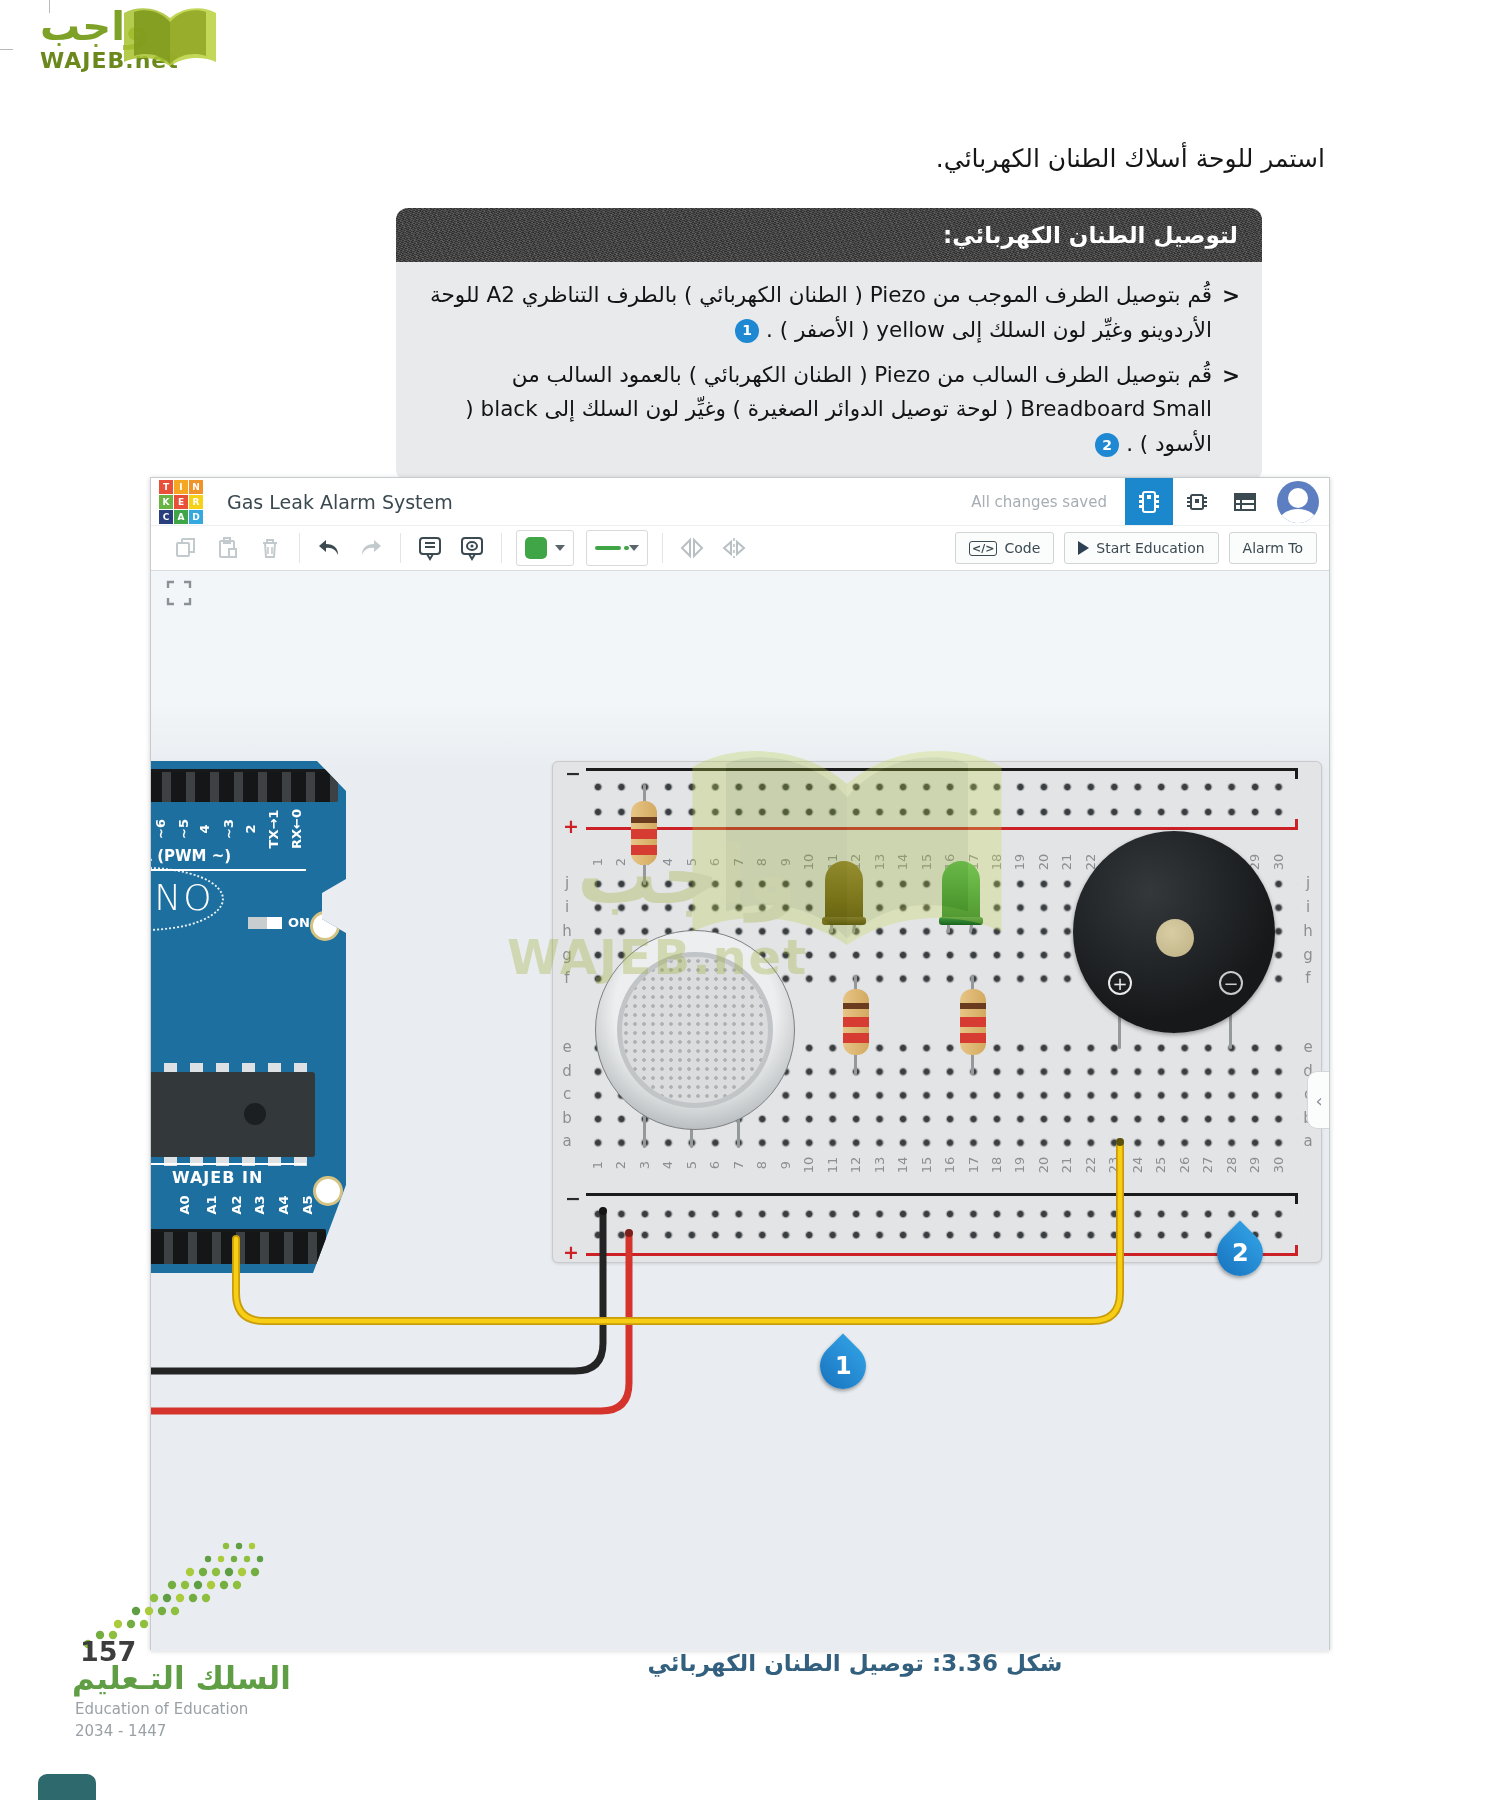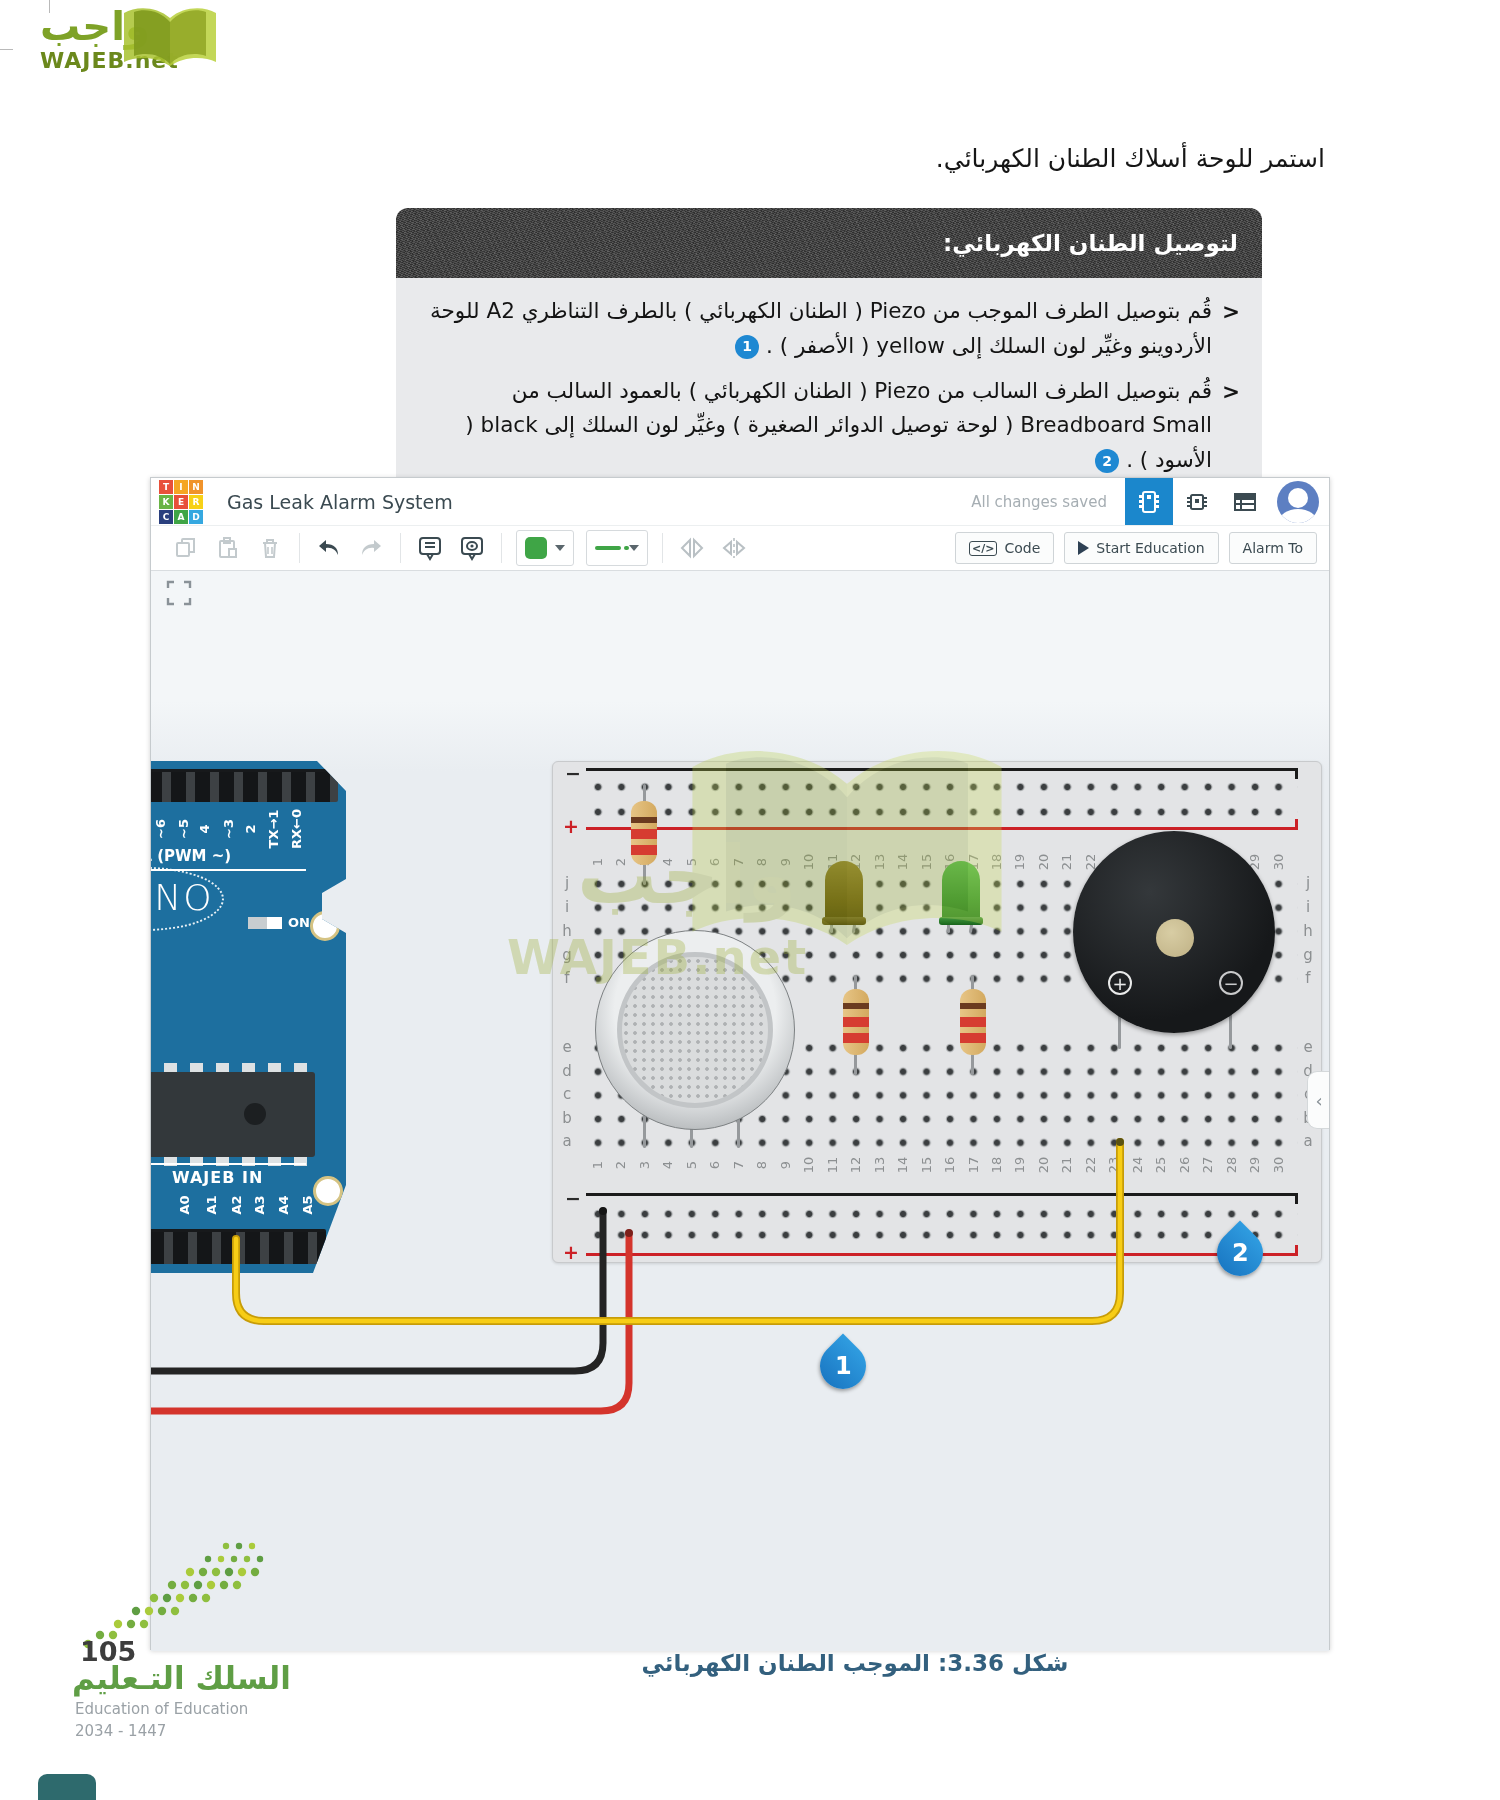--- a/index.html
+++ b/index.html
@@ -13,21 +13,21 @@
   .wajeb{position:absolute;left:12px;top:4px;width:220px;height:70px}
   .wajeb .ar{position:absolute;left:28px;top:2px;font-size:40px;font-weight:bold;color:#7ea227;line-height:1}
   .wajeb .en{position:absolute;left:28px;top:44px;font-size:22px;font-weight:bold;color:#6b881c;letter-spacing:1px}
 
   
   .intro{position:absolute;right:175px;top:144px;font-size:25px;color:#161616;direction:rtl}
 
   
   .ibox{position:absolute;left:396px;top:208px;width:866px;direction:rtl}
   .ibox-head{height:54px;border-radius:12px 12px 0 0;display:flex;align-items:center;
-     padding:8px 24px;color:#fff;font-size:23px;font-weight:bold;
+     padding:0 24px;color:#fff;font-size:23px;font-weight:bold;
      background:
        repeating-linear-gradient(115deg, rgba(255,255,255,.08) 0 1px, transparent 1px 3px),
        repeating-linear-gradient(23deg, rgba(0,0,0,.38) 0 1px, transparent 1px 2px),
        repeating-linear-gradient(67deg, rgba(255,255,255,.06) 0 2px, transparent 2px 5px),
        #4a4a4a}
   .ibox-body{background:#e9eaec;border-radius:0 0 10px 10px;padding:16px 22px 18px 26px}
   .bullet{display:flex;gap:10px;font-size:21.5px;line-height:1.62;color:#141414;margin-bottom:10px}
   .bullet .mk{font-weight:bold;margin-top:1px}
   .badge{display:inline-flex;width:24px;height:24px;border-radius:50%;background:#1e88d2;color:#fff;
      font-size:14px;font-weight:bold;align-items:center;justify-content:center;vertical-align:middle;margin:0 7px}
@@ -571,18 +571,18 @@
     <circle cx="71" cy="73" r="4.2" fill="#aacb3b"></circle>
     <circle cx="84" cy="73" r="4.2" fill="#74ad40"></circle>
     <circle cx="97" cy="73" r="4.2" fill="#8fbf3f"></circle>
     <circle cx="40" cy="86" r="4.2" fill="#aacb3b"></circle>
     <circle cx="53" cy="86" r="4.2" fill="#74ad40"></circle>
     <circle cx="66" cy="86" r="4.2" fill="#8fbf3f"></circle>
     <circle cx="22" cy="97" r="4.2" fill="#74ad40"></circle>
     <circle cx="35" cy="97" r="4.2" fill="#8fbf3f"></circle>
     <circle cx="10" cy="106" r="4.2" fill="#8fbf3f"></circle>
   </svg>
-<div class="pageno">105</div>
+<div class="pageno">157</div>
 <div class="min-ar">السلك التـعليم</div>
 <div class="min-en">Education of Education</div>
 <div class="min-yr">2034 - 1447</div>
-<div class="caption">شكل 3.36: الموجب الطنان الكهربائي</div>
+<div class="caption">شكل 3.36: توصيل الطنان الكهربائي</div>
 <div class="tealbar"></div>
 
 </body></html>

